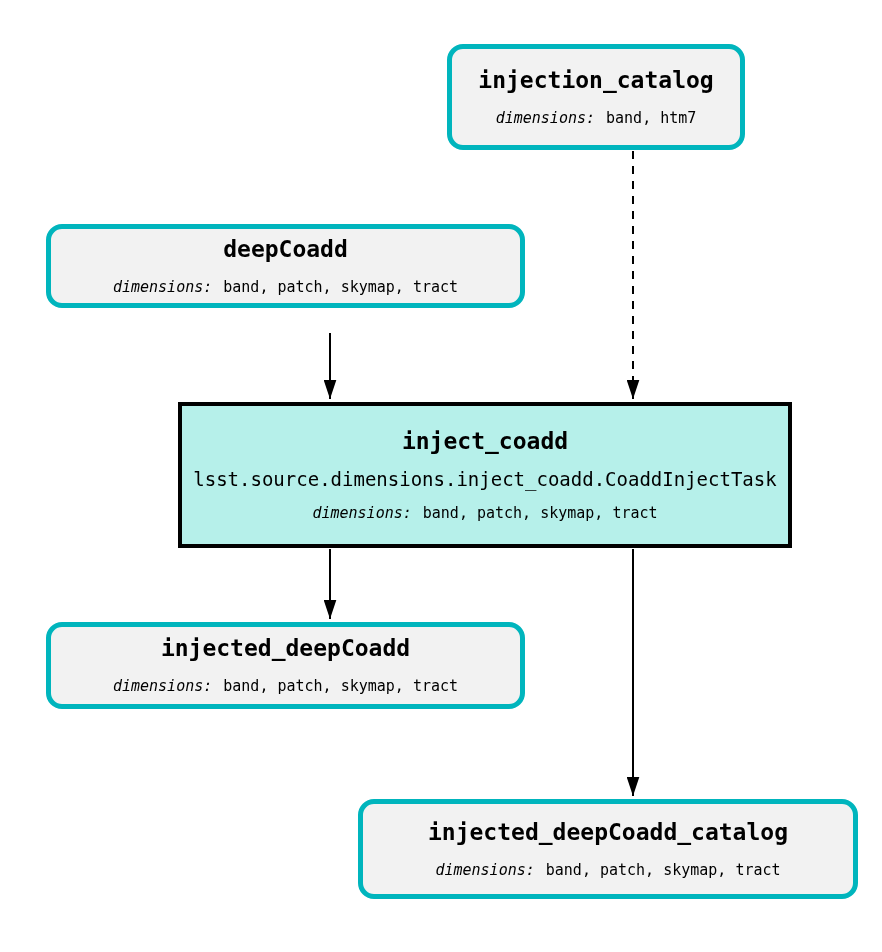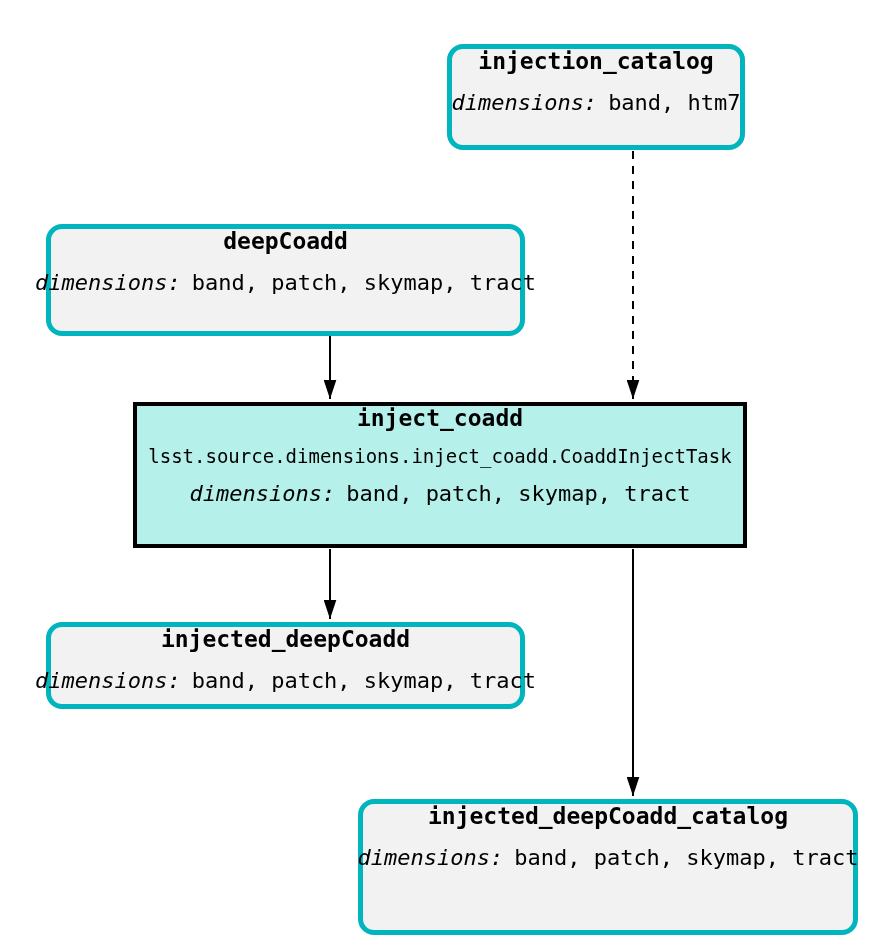--- a/index.html
+++ b/index.html
@@ -23,64 +23,65 @@
     width: 882px;
     height: 952px;
     pointer-events: none;
   }
   .node {
     position: absolute;
     box-sizing: border-box;
     display: flex;
     flex-direction: column;
     align-items: center;
-    justify-content: flex-start;
+    justify-content: center;
     text-align: center;
     padding: 0 8px;
   }
   .node.dataset {
     background: var(--dataset-fill, #f2f2f2);
     border: 5px solid var(--dataset-border, #00b5bd);
     border-radius: 16px;
     gap: 17px;
   }
   .node.task {
     background: var(--task-fill, #b6f0ea);
     border: 4px solid var(--task-border, #000000);
     border-radius: 0;
     gap: 15px;
+    margin-left: 45px;
   }
   .node-title {
     font-size: 23px;
     font-weight: bold;
     line-height: 1.1;
     white-space: nowrap;
   }
   .task-class {
     font-size: 19px;
     line-height: 1.1;
     white-space: nowrap;
   }
   .dims-line {
-    font-size: 22px;
+    font-size: 15px;
     line-height: 1.1;
     white-space: nowrap;
   }
   .dims-label {
     font-style: italic;
   }
   .dims-value {
     margin-left: 11px;
   }
   
   #node-injection-catalog        { left: 447px; top: 44px;  width: 298px; height: 106px; }
-  #node-deepCoadd                { left: 46px;  top: 224px; width: 479px; height: 112px; }
+  #node-deepCoadd                { left: 46px;  top: 224px; width: 479px; height: 84px; }
   #node-inject-coadd             { left: 133px; top: 402px; width: 614px; height: 146px; }
   #node-injected-deepCoadd       { left: 46px;  top: 622px; width: 479px; height: 87px; }
-  #node-injected-deepCoadd-catalog { left: 358px; top: 799px; width: 500px; height: 136px; }
+  #node-injected-deepCoadd-catalog { left: 358px; top: 799px; width: 500px; height: 100px; }
 </style>
 </head>
 <body>
 
 <div class="canvas" style="--bg: #ffffff; --dataset-border: #00b5bd; --dataset-fill: #f2f2f2; --task-border: #000000; --task-fill: #b6f0ea; --text: #000000;">
 
   <svg class="edge-layer" width="882" height="952" viewBox="0 0 882 952" xmlns="http://www.w3.org/2000/svg">
     <defs>
       <marker id="arrowhead" viewBox="0 0 12 8" refX="12" refY="4" markerUnits="userSpaceOnUse" markerWidth="19" markerHeight="13" orient="auto">
         <path d="M0,0 L12,4 L0,8 z" fill="#000000"></path>

